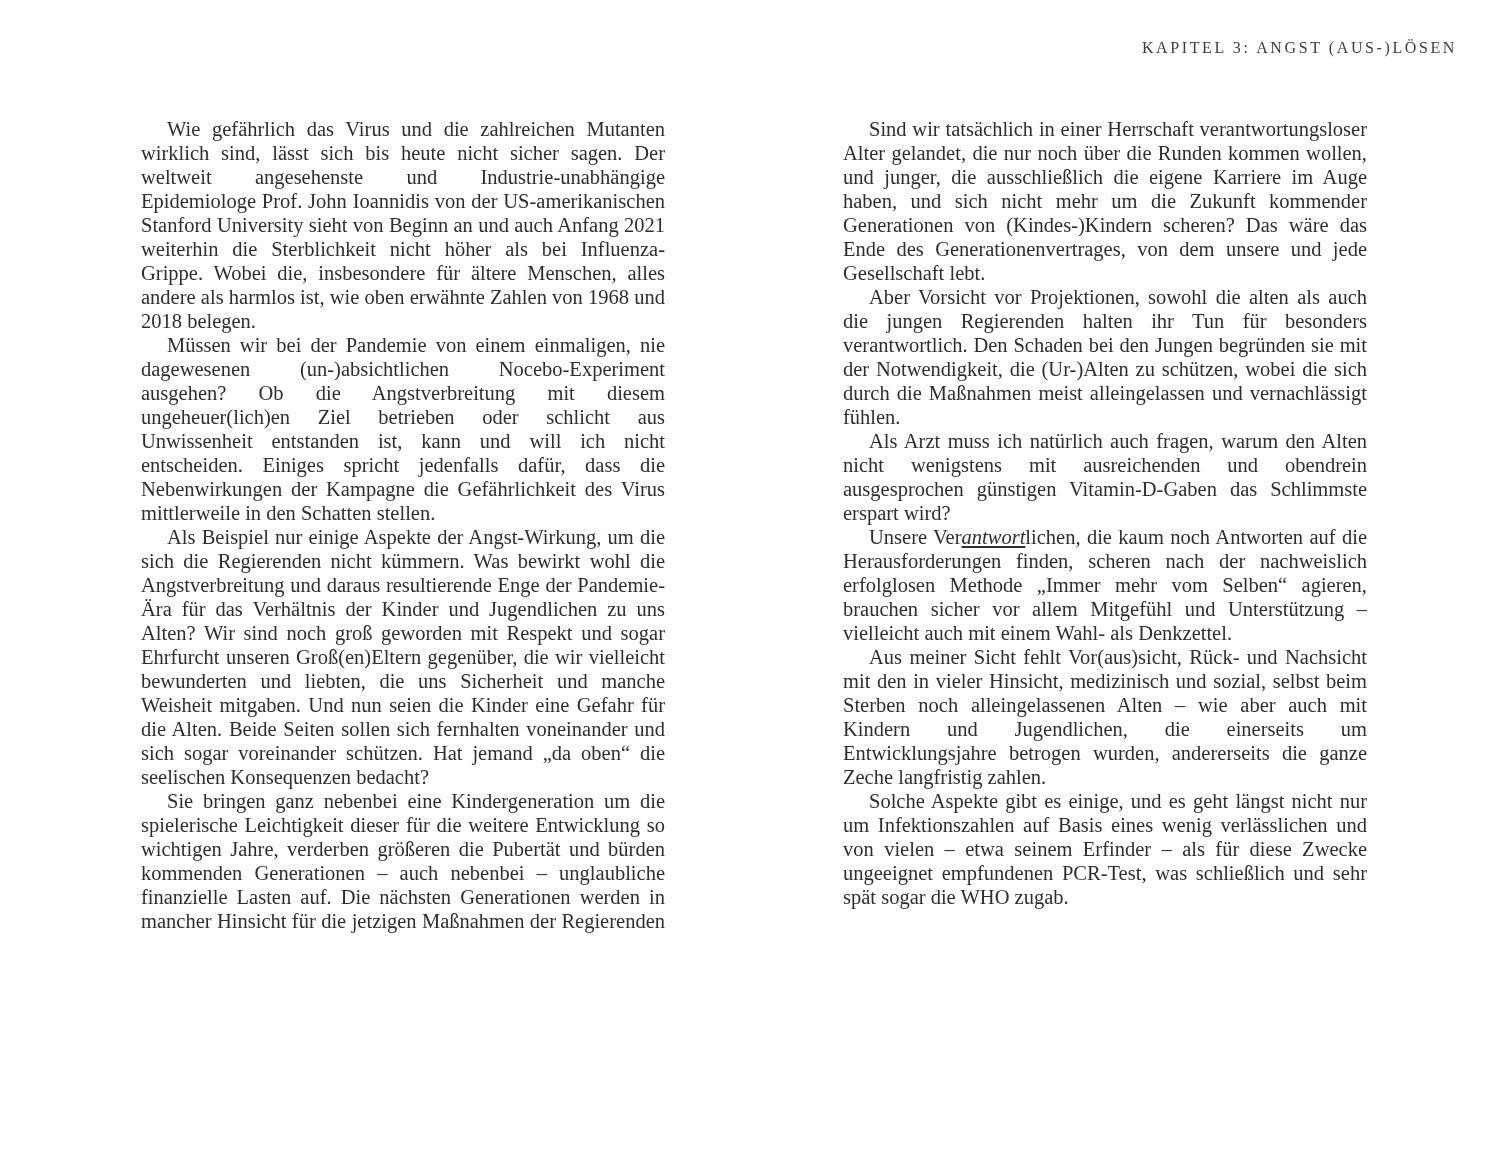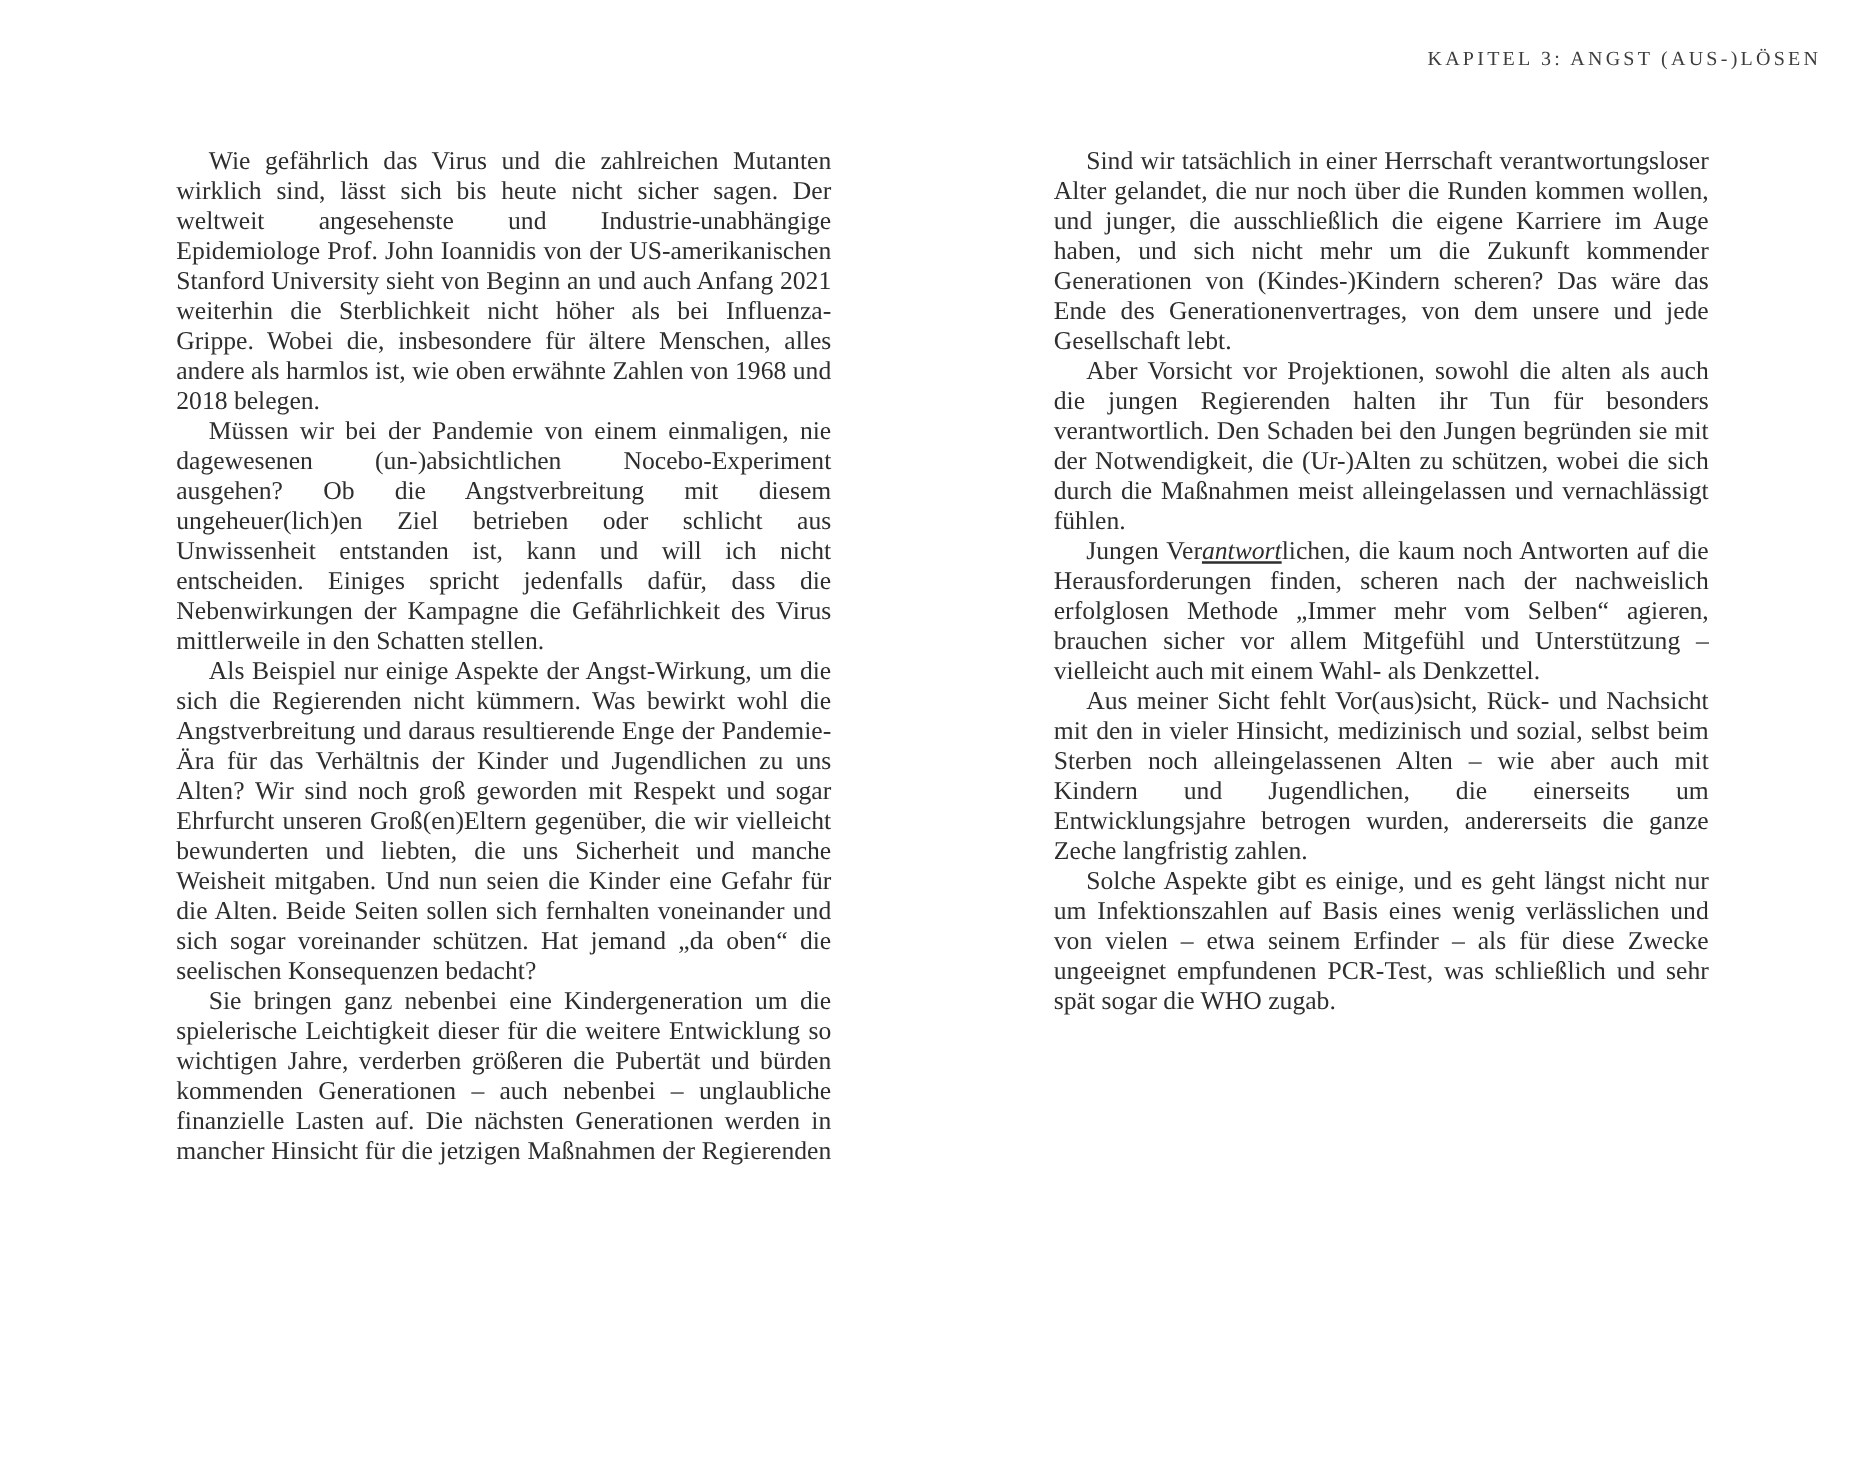--- a/index.html
+++ b/index.html
@@ -68,20 +68,21 @@
         <p class="para"><span>Als Beispiel nur einige Aspekte der Angst-Wirkung, um die sich die Regierenden nicht kümmern. Was bewirkt wohl die Angstverbreitung und daraus resultierende Enge der Pandemie-Ära für das Verhältnis der Kinder und Jugendlichen zu uns Alten? Wir sind noch groß geworden mit Respekt und sogar Ehrfurcht unseren Groß(en)Eltern gegenüber, die wir vielleicht bewunderten und liebten, die uns Sicherheit und manche Weisheit mitgaben. Und nun seien die Kinder eine Gefahr für die Alten. Beide Seiten sollen sich fernhalten voneinander und sich sogar voreinander schützen. Hat jemand „da oben“ die seelischen Konsequenzen bedacht?</span></p>
         <p class="para"><span>Sie bringen ganz nebenbei eine Kindergeneration um die spielerische Leichtigkeit dieser für die weitere Entwicklung so wichtigen Jahre, verderben größeren die Pubertät und bürden kommenden Generationen – auch nebenbei – unglaubliche finanzielle Lasten auf. Die nächsten Generationen werden in mancher Hinsicht für die jetzigen Maßnahmen der Regierenden zahlen (müssen).</span></p>
       </div>
     <div class="page-number left">90</div>
   </section>
 
   <section>
     <div class="text-column right">
         <p class="para"><span>Sind wir tatsächlich in einer Herrschaft verantwortungsloser Alter gelandet, die nur noch über die Runden kommen wollen, und junger, die ausschließlich die eigene Karriere im Auge haben, und sich nicht mehr um die Zukunft kommender Generationen von (Kindes-)Kindern scheren? Das wäre das Ende des Generationenvertrages, von dem unsere und jede Gesellschaft lebt.</span></p>
         <p class="para"><span>Aber Vorsicht vor Projektionen, sowohl die alten als auch die jungen Regierenden halten ihr Tun für besonders verantwortlich. Den Schaden bei den Jungen begründen sie mit der Notwendigkeit, die (Ur-)Alten zu schützen, wobei die sich durch die Maßnahmen meist alleingelassen und vernachlässigt fühlen.</span></p>
-        <p class="para"><span>Jungen Ver</span><em>antwort</em><span>lichen, die kaum noch Antworten auf die Herausforderungen finden, scheren nach der nachweislich erfolglosen Methode „Immer mehr vom Selben“ agieren, brauchen sicher vor allem Mitgefühl und Unterstützung – vielleicht auch mit einem Wahl- als Denkzettel.</span></p>
+        <p class="para"><span>Als Arzt muss ich natürlich auch fragen, warum den Alten nicht wenigstens mit ausreichenden und obendrein ausgesprochen günstigen Vitamin-D-Gaben das Schlimmste erspart wird?</span></p>
+        <p class="para"><span>Unsere Ver</span><em>antwort</em><span>lichen, die kaum noch Antworten auf die Herausforderungen finden, scheren nach der nachweislich erfolglosen Methode „Immer mehr vom Selben“ agieren, brauchen sicher vor allem Mitgefühl und Unterstützung – vielleicht auch mit einem Wahl- als Denkzettel.</span></p>
         <p class="para"><span>Aus meiner Sicht fehlt Vor(aus)sicht, Rück- und Nachsicht mit den in vieler Hinsicht, medizinisch und sozial, selbst beim Sterben noch alleingelassenen Alten – wie aber auch mit Kindern und Jugendlichen, die einerseits um Entwicklungsjahre betrogen wurden, andererseits die ganze Zeche langfristig zahlen.</span></p>
         <p class="para"><span>Solche Aspekte gibt es einige, und es geht längst nicht nur um Infektionszahlen auf Basis eines wenig verlässlichen und von vielen – etwa seinem Erfinder – als für diese Zwecke ungeeignet empfundenen PCR-Test, was schließlich und sehr spät sogar die WHO zugab.</span></p>
       </div>
     <div class="page-number right">91</div>
   </section>
 
 </div>
 
 </body></html>

